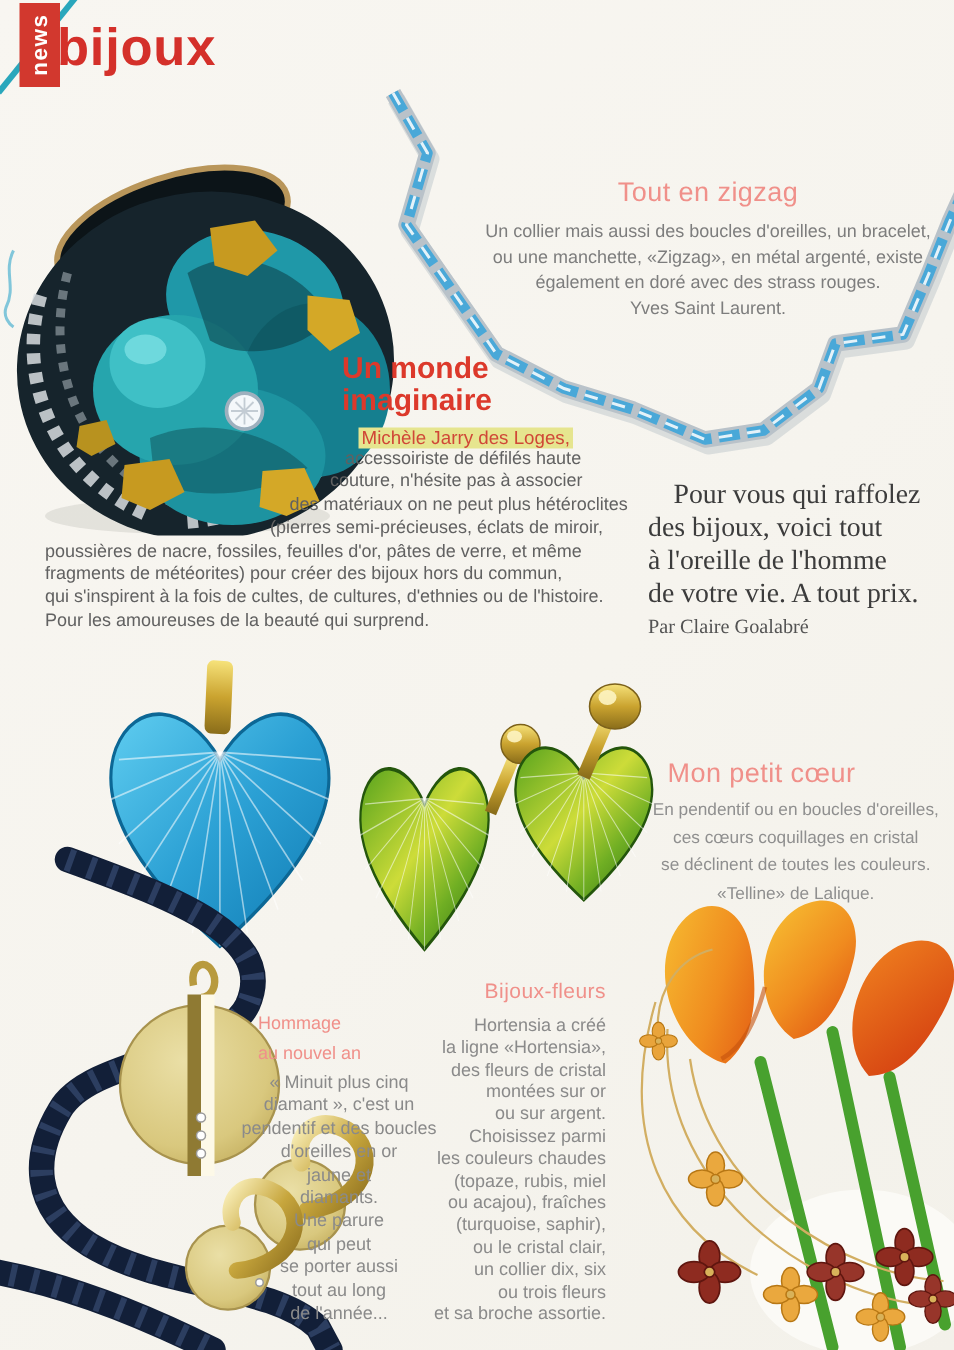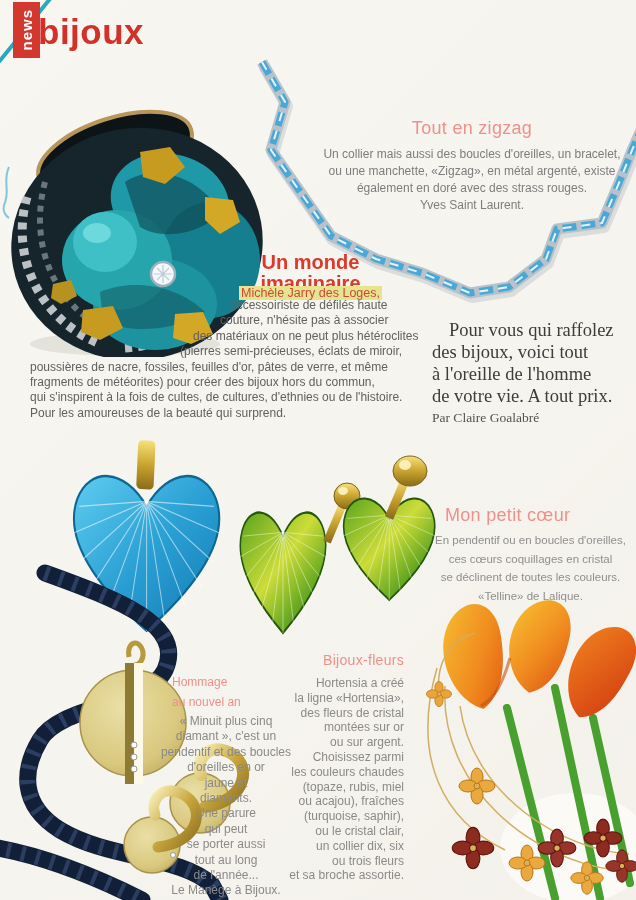--- a/index.html
+++ b/index.html
@@ -9,21 +9,21 @@
     font-family:"Liberation Sans",sans-serif;
   }
   .abs{position:absolute;}
   
   .news-box{left:13px;top:2px;width:27px;height:56px;background:#d2382e;display:flex;align-items:center;justify-content:center;z-index:3;}
   .news-text{color:#ffffff;font-weight:bold;font-size:15px;letter-spacing:1px;writing-mode:vertical-rl;transform:rotate(180deg);}
   .scan-line{left:-18px;top:24px;width:92px;height:4px;background:#2aa7bc;transform:rotate(-51deg);z-index:2;}
   .mag-title{left:38px;top:12px;font-size:35px;font-weight:bold;color:#d4302a;letter-spacing:.5px;z-index:3;}
   
   .h-pink{color:#f0908a;font-size:18px;letter-spacing:.3px;}
-  .h-red{color:#dc392b;font-weight:bold;font-size:20px;line-height:21px;text-align:center;margin-top:16px;}
+  .h-red{color:#dc392b;font-weight:bold;font-size:20px;line-height:21px;text-align:left;}
   
   .zz-block{left:302px;top:118px;width:340px;text-align:center;z-index:4;}
   .zz-title{margin-bottom:7px;}
   .zz-ln{line-height:17px;color:#7d7d7d;font-size:12px;}
   
   .monde-head{left:228px;top:236px;width:165px;z-index:4;}
   .monde-hl-line{left:228px;top:283px;width:165px;text-align:center;z-index:4;}
   .monde-hl{background:#e6e58f;color:#d04737;font-size:12.5px;padding:0 2px;}
   .monde-par{left:30px;top:298px;width:434px;z-index:4;}
   .monde-ln{line-height:15.4px;color:#616161;font-size:12px;text-align:left;}
@@ -240,21 +240,20 @@
     <div class="homm-ln">diamant », c'est un</div>
     <div class="homm-ln">pendentif et des boucles</div>
     <div class="homm-ln">d'oreilles en or</div>
     <div class="homm-ln">jaune et</div>
     <div class="homm-ln">diamants.</div>
     <div class="homm-ln">Une parure</div>
     <div class="homm-ln">qui peut</div>
     <div class="homm-ln">se porter aussi</div>
     <div class="homm-ln">tout au long</div>
     <div class="homm-ln">de l'année...</div>
-    <div class="homm-ln">Le Manège à Bijoux.</div>
   </div>
 
   <div class="abs fleurs-block">
     <div class="h-pink fleurs-title">Bijoux-fleurs</div>
     <div class="fleurs-ln">Hortensia  a créé</div>
     <div class="fleurs-ln">la ligne «Hortensia»,</div>
     <div class="fleurs-ln">des fleurs de cristal</div>
     <div class="fleurs-ln">montées sur or</div>
     <div class="fleurs-ln">ou sur argent.</div>
     <div class="fleurs-ln">Choisissez parmi</div>

